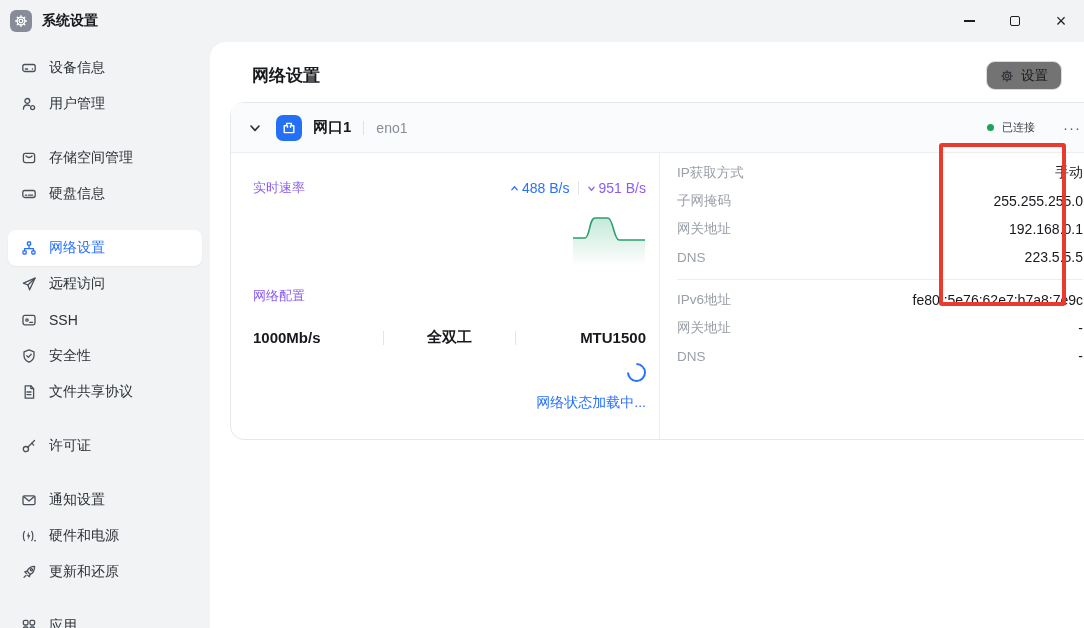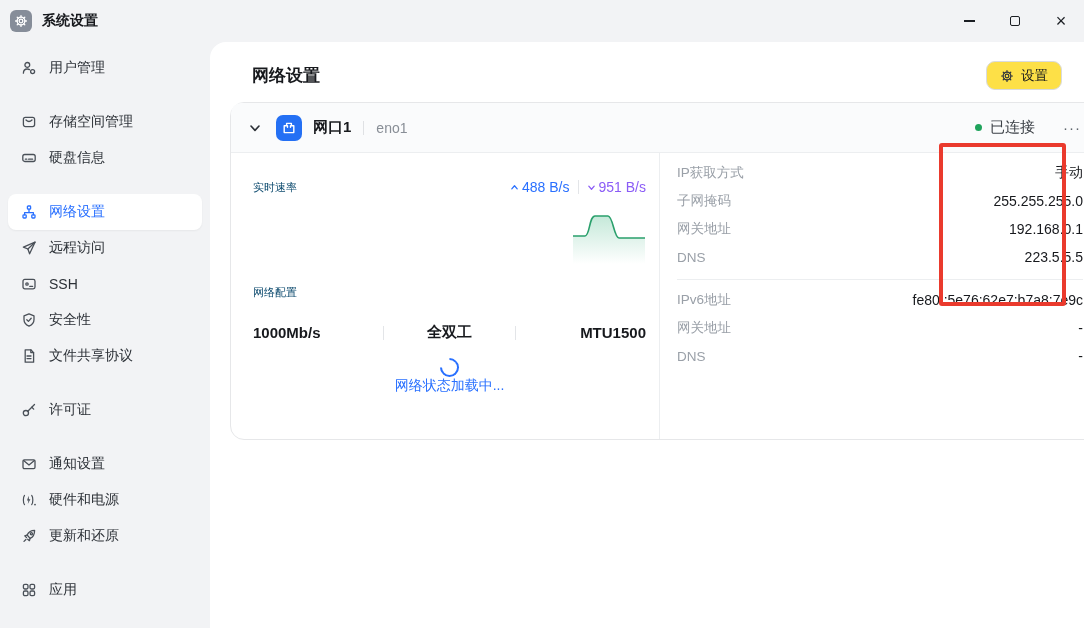--- a/index.html
+++ b/index.html
@@ -29,60 +29,60 @@
                display:flex; align-items:center; gap:12px; font-size:14px; color:#2c3137; cursor:pointer; }
   .side-item.gap { margin-top:18px; }
   .side-item.selected { background:#ffffff; color:#2970ff; box-shadow:0 1px 2px rgba(0,0,0,.05); }
   .side-icon { width:17px; height:17px; color:#4a5058; flex:none; display:flex; align-items:center; justify-content:center; }
   .side-item.selected .side-icon { color:#2970ff; }
 
   
   .main { position:absolute; left:210px; top:42px; right:0; bottom:0; background:#fff; border-top-left-radius:16px; }
   .main-header { display:flex; align-items:center; justify-content:space-between; padding:19px 22px 0 42px; }
   .page-title { font-size:17px; font-weight:bold; color:#17191d; }
-  .settings-btn { height:29px; padding:0 13px; background:#fde047; border:1px solid #d9dbde; border-radius:9px;
+  .settings-btn { height:29px; padding:0 13px; background:#737373; border:1px solid #d9dbde; border-radius:9px;
                   display:flex; align-items:center; gap:7px; font-size:13.5px; color:#17191d; cursor:pointer; }
 
   
   .card { position:absolute; left:20px; top:60px; width:872px; height:338px;
           background:#fff; border:1px solid #e6e7e9; border-radius:14px; }
   .card-header { height:50px; background:#fafbfc; border-bottom:1px solid #eceef0;
                  border-radius:10px 10px 0 0; display:flex; align-items:center; padding:0 20px 0 17px; }
   .chev-btn { color:#2c3137; cursor:pointer; display:flex; }
   .port-icon { width:26px; height:26px; border-radius:7px; background:#2470f4; margin-left:14px;
                display:flex; align-items:center; justify-content:center; }
   .port-name { font-size:15px; font-weight:bold; margin-left:11px; color:#17191d; }
   .hsep { width:1px; height:14px; background:#dfe1e4; margin:0 12px; }
   .iface { font-size:14px; color:#888e96; }
   .header-right { margin-left:auto; display:flex; align-items:center; }
   .status-dot { width:7px; height:7px; border-radius:50%; background:#1fa35c; }
-  .status-text { font-size:15px; color:#3c4147; margin-left:8px; }
+  .status-text { font-size:11px; color:#3c4147; margin-left:8px; }
   .more-btn { margin-left:28px; color:#5e646c; font-size:15px; letter-spacing:1px; cursor:pointer; line-height:1; }
 
   .card-body { position:absolute; top:50px; left:0; right:0; bottom:0; display:flex; }
   .col-left { width:428px; padding:26px 13px 0 22px; }
   .col-right { flex:1; border-left:1px solid #eceef0; padding:6px 18px 0 17px; }
 
   .rate-row { display:flex; align-items:center; }
-  .muted-label { font-size:11px; color:#0c4a6e; }
+  .muted-label { font-size:13px; color:#8b5cf6; }
   .rates { margin-left:auto; display:flex; align-items:center; gap:8px; font-size:14px; }
   .rate-up { color:#2970ff; display:flex; align-items:center; gap:3px; }
   .rate-down { color:#8b5cf6; display:flex; align-items:center; gap:3px; }
   .vsep { width:1px; height:14px; background:#e3e5e8; }
 
   .sparkline { margin-left:auto; margin-top:14px; }
 
   .config-label { margin-top:20px; }
   .config-values { display:flex; align-items:center; margin-top:23px; font-size:15px; font-weight:bold; color:#17191d; }
   .cfg-cell { flex:1; }
   .cfg-c { text-align:center; }
   .cfg-r { text-align:right; }
   .config-values .vsep { flex:none; }
 
-  .loader { margin-top:16px; display:flex; flex-direction:column; align-items:center; gap:0; }
+  .loader { margin-top:16px; display:flex; flex-direction:column; align-items:flex-end; gap:12px; }
   .spinner { width:19px; height:19px; border:2.5px solid #2970ff; border-left-color:transparent;
              border-radius:50%; transform:rotate(45deg); }
   .loading-text { font-size:14px; color:#2970ff; }
 
   .ip-row { display:flex; align-items:center; height:28px; }
   .ip-label { font-size:13.5px; color:#9aa0a8; }
   .ip-value { margin-left:auto; font-size:14px; color:#17191d; }
   .ip-divider { border-top:1px solid #eceef0; margin:8px 0 6px; }
 
   
@@ -109,20 +109,30 @@
         <div class="max-glyph"></div>
       </div>
     <div class="win-btn">
         <span class="close-glyph">×</span>
       </div>
   </div>
 </div>
 
 <div class="sidebar">
 
+  <div class="side-item">
+    <span class="side-icon">
+      <svg width="16" height="16" viewBox="0 0 16 16" stroke="currentColor" fill="none" stroke-width="1.3" stroke-linecap="round" stroke-linejoin="round">
+        <rect x="1.8" y="4.5" width="12.4" height="7" rx="2"></rect>
+          <path d="M4.4 9h2.2"></path>
+          <path d="M11.4 9h.2"></path>
+      </svg>
+      </span>
+    <span>设备信息</span>
+  </div>
 
   <div class="side-item">
     <span class="side-icon">
       <svg width="16" height="16" viewBox="0 0 16 16" stroke="currentColor" fill="none" stroke-width="1.3" stroke-linecap="round" stroke-linejoin="round">
         <circle cx="6.3" cy="4.9" r="2.4"></circle>
           <path d="M2.4 13.2c0-2.9 1.8-4.2 3.9-4.2.9 0 1.6.2 2.2.6"></path>
           <circle cx="11.6" cy="11.6" r="2"></circle>
       </svg>
       </span>
     <span>用户管理</span>

